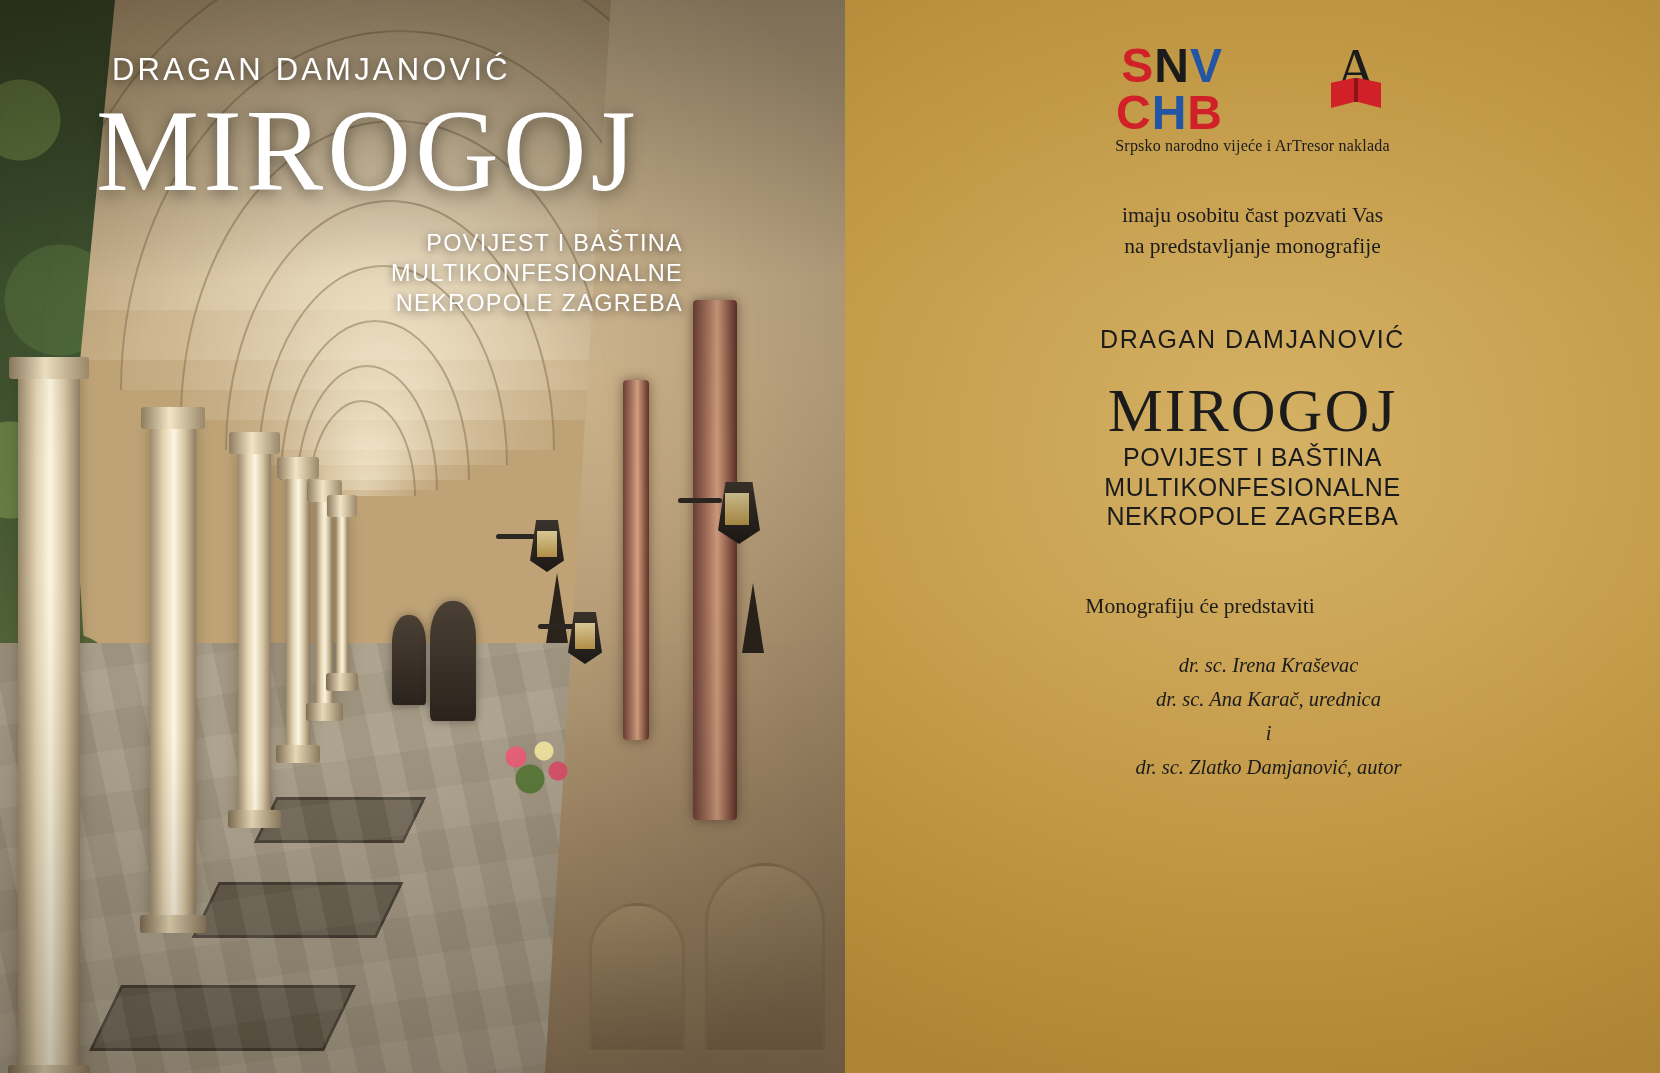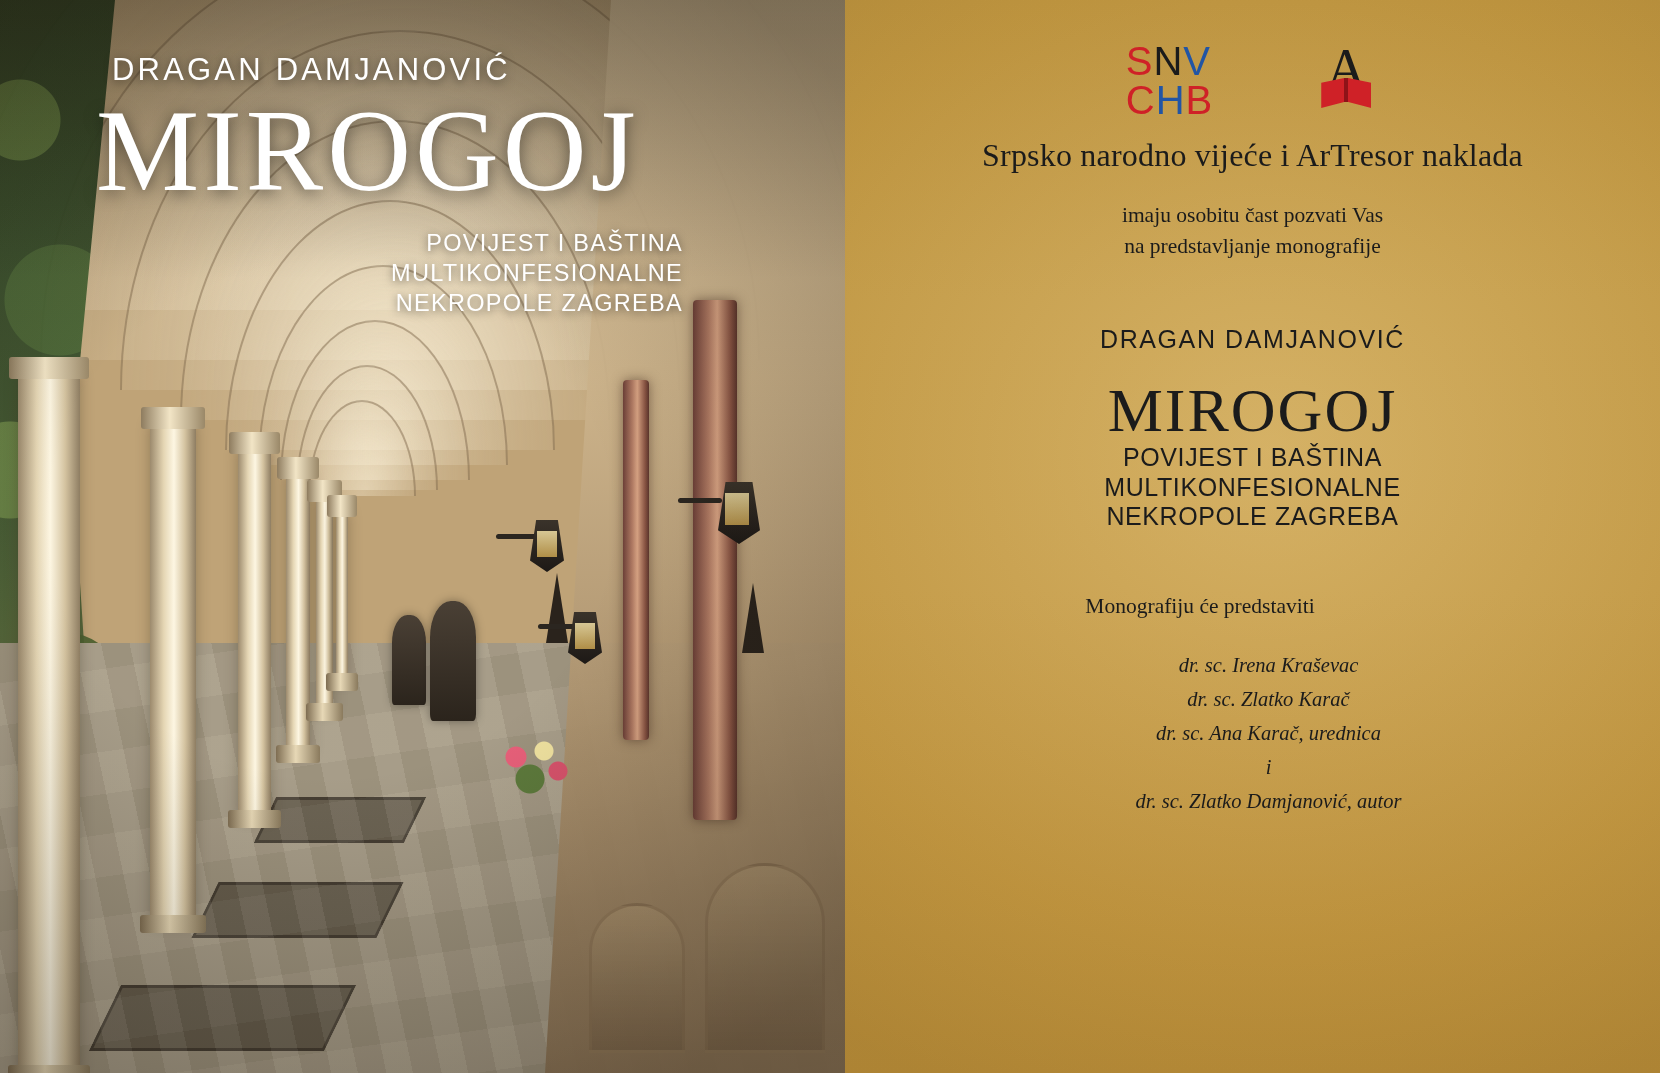--- a/index.html
+++ b/index.html
@@ -208,22 +208,22 @@
     background: radial-gradient(ellipse 760px 700px at 52% 42%, rgba(255,240,200,.22), rgba(120,84,20,.10) 70%, rgba(90,62,12,.20) 100%);
     pointer-events:none;
   }
 
   .logos {
     position:absolute; top:42px; left:0; width:815px;
     display:flex; justify-content:center; align-items:flex-start; gap:100px;
   }
   .snv {
     font-family:"Liberation Sans", sans-serif;
-    font-weight:normal; font-size:40px; line-height:0.98; letter-spacing:1px;
-    text-align:left;
+    font-weight:bold; font-size:48px; line-height:0.98; letter-spacing:1px;
+    text-align:right;
   }
   .snv .row { white-space:nowrap; }
   .snv .s { color:#cf2127; }
   .snv .n { color:#1b1b1b; }
   .snv .v { color:#2255a4; }
   .snv .c { color:#cf2127; }
   .snv .h { color:#2255a4; }
   .snv .b { color:#cf2127; }
 
   .artresor { position:relative; width:66px; height:74px; }
@@ -234,21 +234,21 @@
   }
   .artresor .book {
     position:absolute; left:8px; top:36px; width:50px; height:30px;
     background:
       linear-gradient(90deg, #cf2127 0 46%, #8e1318 46% 54%, #cf2127 54% 100%);
     clip-path: polygon(0% 16%, 46% 0%, 54% 0%, 100% 16%, 100% 100%, 54% 80%, 46% 80%, 0% 100%);
   }
 
   .orgline {
     position:absolute; top:137px; left:0; width:815px;
-    font-size:32px; letter-spacing:.2px;
+    font-size:16px; letter-spacing:.2px;
   }
   .invite {
     position:absolute; top:200px; left:0; width:815px;
     font-size:21.5px; line-height:1.42;
   }
   .bookauthor {
     position:absolute; top:325px; left:0; width:815px;
     font-family:"Liberation Sans", sans-serif;
     font-size:25px; letter-spacing:1.6px;
   }
@@ -386,21 +386,20 @@
     <div class="booksub">
       <div>POVIJEST I BAŠTINA</div>
       <div>MULTIKONFESIONALNE</div>
       <div>NEKROPOLE ZAGREBA</div>
     </div>
 
     <div class="presenters-lead">Monografiju će predstaviti</div>
 
     <div class="presenters">
       <div>dr. sc. Irena Kraševac</div>
-      <div>dr. sc. Zlatko Karač</div>
       <div>dr. sc. Ana Karač, urednica</div>
       <div>i</div>
       <div>dr. sc. Zlatko Damjanović, autor</div>
     </div>
 
   </div>
 
 </div>
 
 </body></html>

